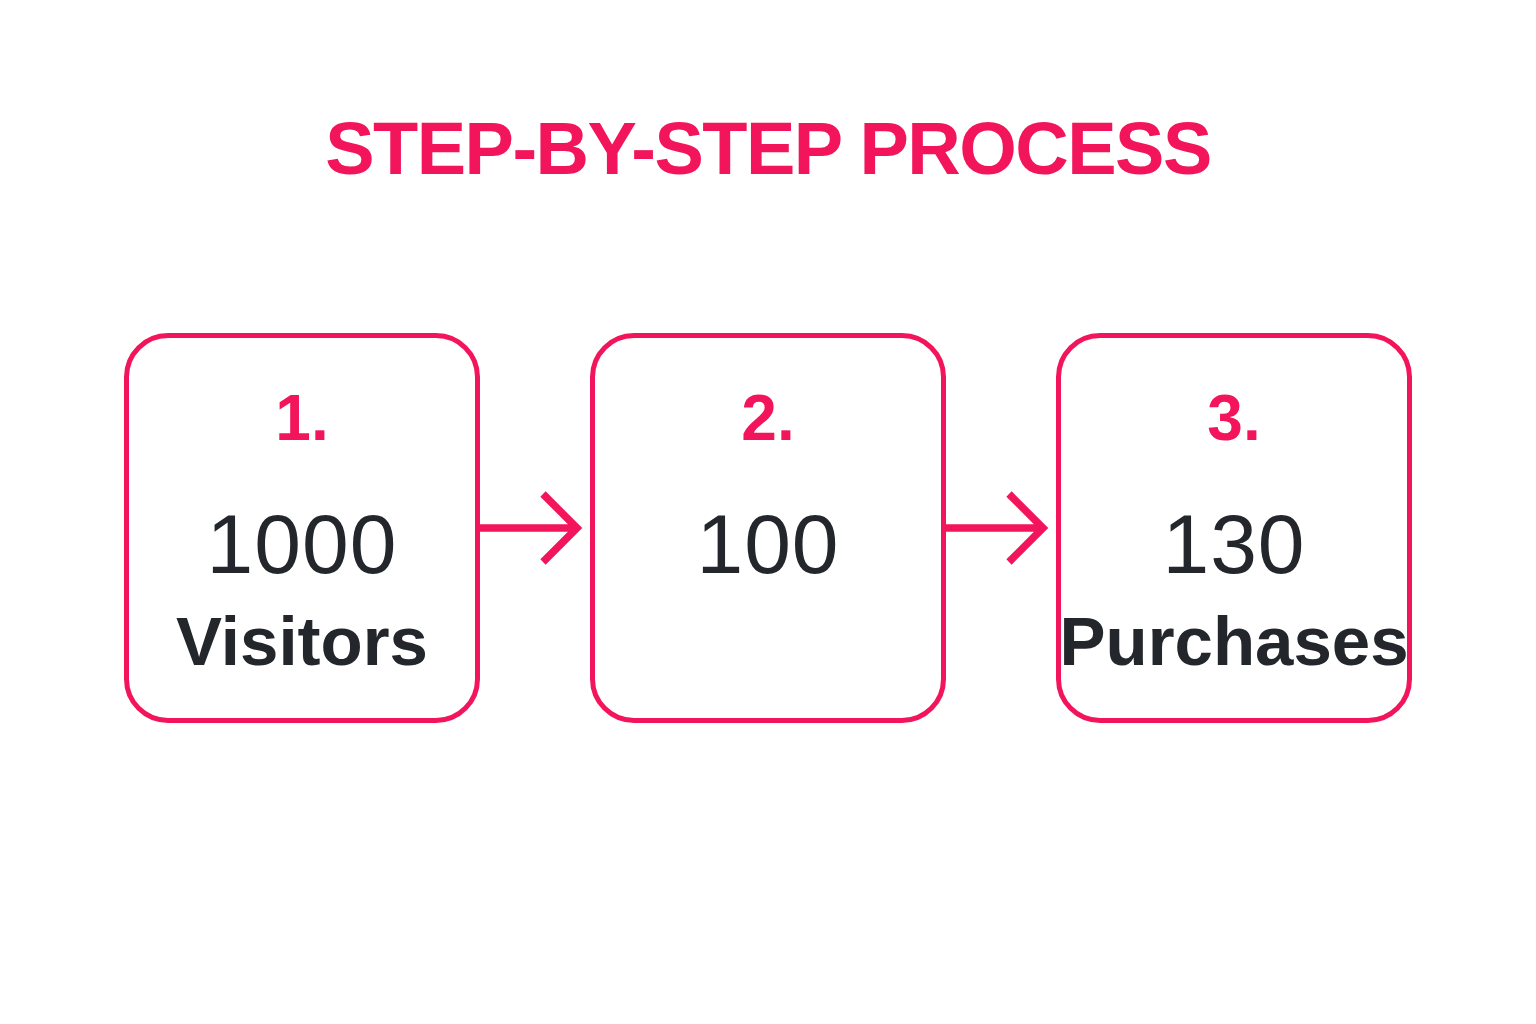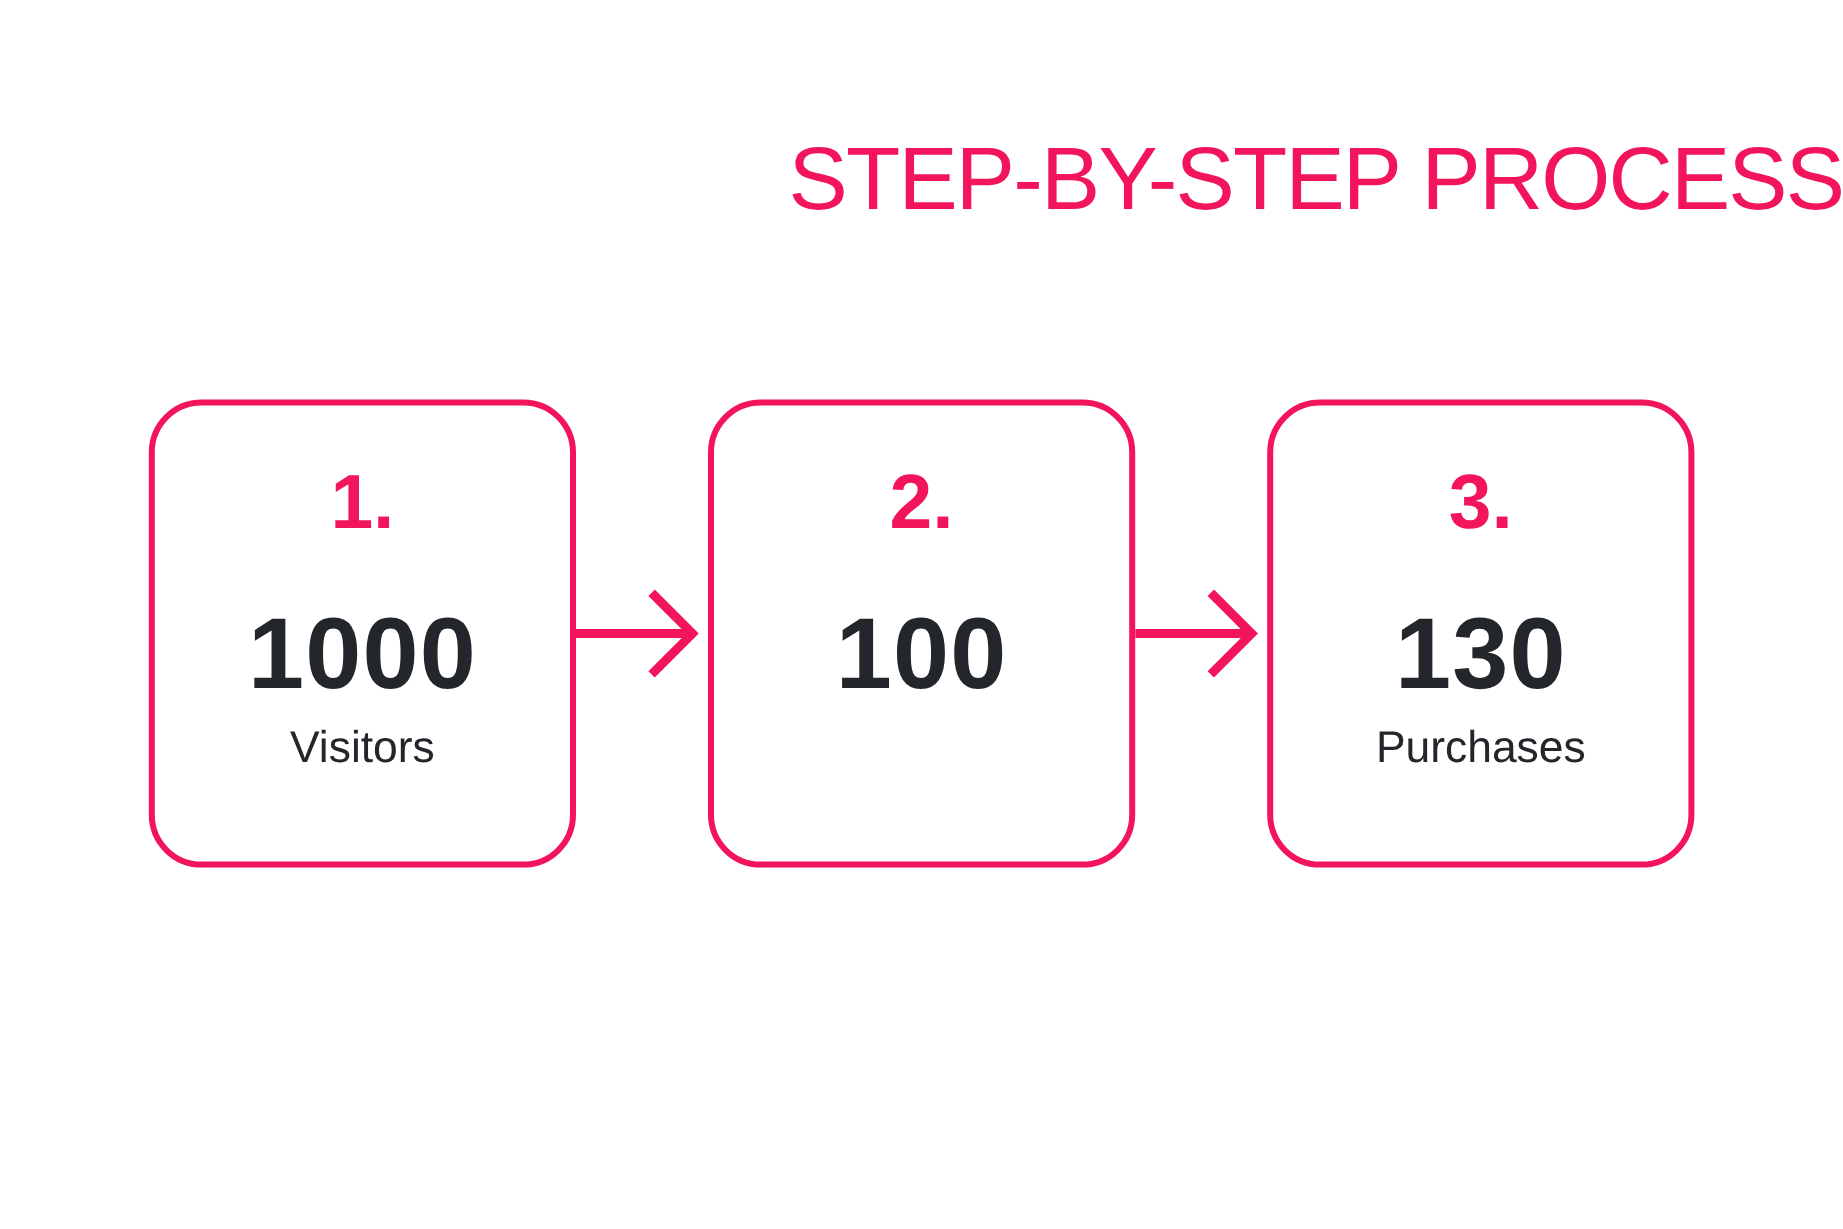--- a/index.html
+++ b/index.html
@@ -16,23 +16,23 @@
     overflow: hidden;
   }
   .canvas {
     position: relative;
     width: 1536px;
     height: 1024px;
     background: var(--bg);
   }
   .page-title {
     margin-top: 112px;
-    text-align: right;
+    text-align: center;
     font-size: 74px;
-    font-weight: 400;
+    font-weight: 700;
     letter-spacing: -1.5px;
     color: var(--accent);
     line-height: 1;
   }
   .steps-row {
     margin-top: 147px;
     display: flex;
     justify-content: center;
     align-items: center;
   }
@@ -50,29 +50,29 @@
   }
   .step-number {
     font-size: 64px;
     font-weight: 700;
     color: var(--accent);
     line-height: 1;
   }
   .step-value {
     margin-top: 52px;
     font-size: 84px;
-    font-weight: 700;
+    font-weight: 400;
     color: var(--text);
     line-height: 1;
     letter-spacing: 1px;
   }
   .step-label {
     margin-top: 16px;
-    font-size: 37px;
-    font-weight: 400;
+    font-size: 69px;
+    font-weight: 700;
     color: var(--text);
     line-height: 1.15;
   }
   .arrow {
     width: 110px;
     height: 120px;
     flex: 0 0 110px;
     color: var(--accent);
     display: block;
   }

